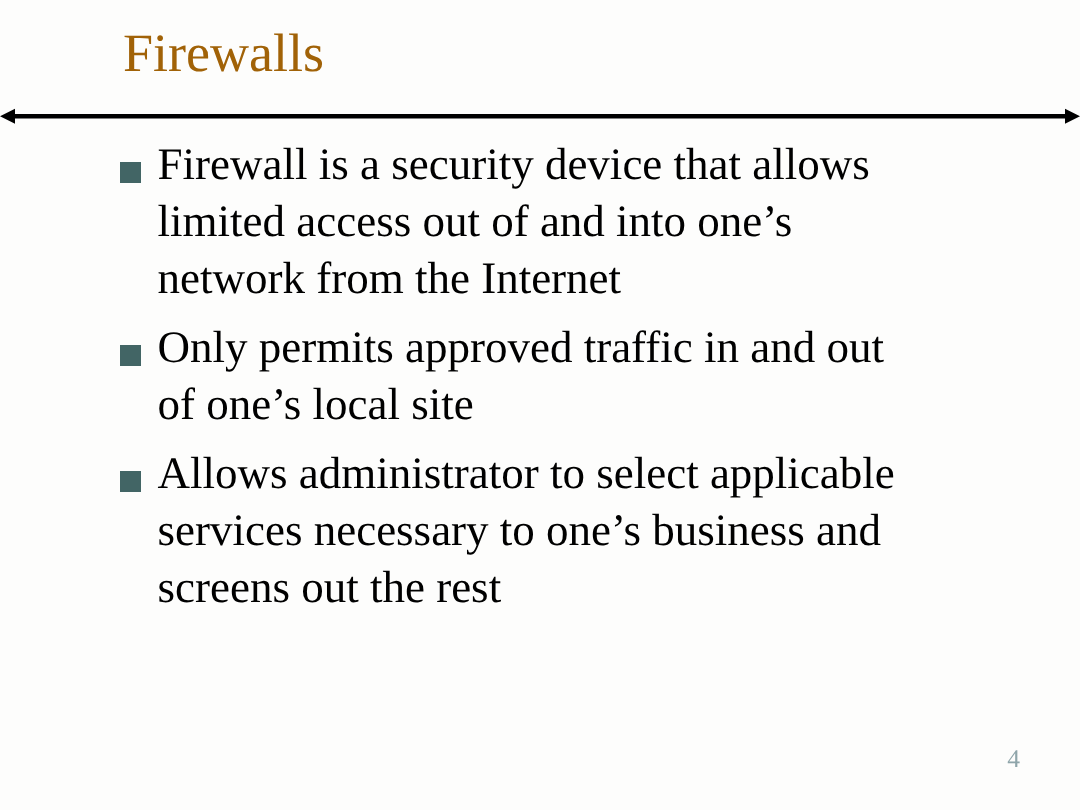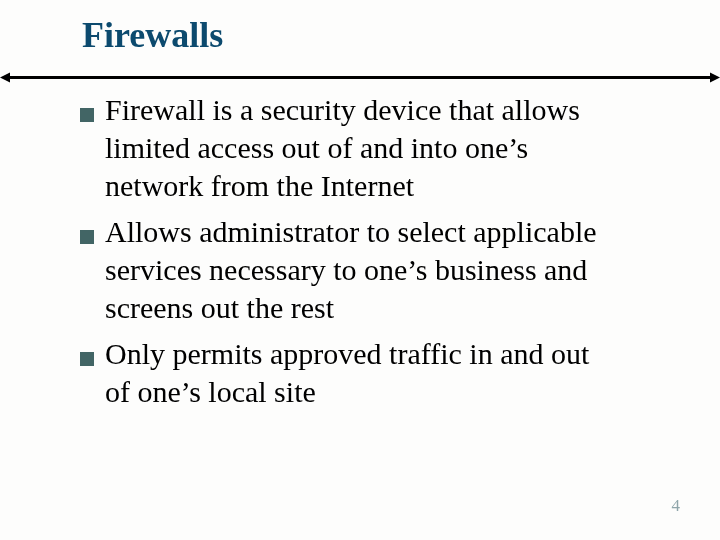--- a/index.html
+++ b/index.html
@@ -11,22 +11,22 @@
     font-family: "Liberation Serif", serif;
     color: #000000;
     overflow: hidden;
   }
   .slide-title {
     position: absolute;
     left: 82px;
     top: 14px;
     font-size: 36px;
     line-height: 42px;
-    font-weight: bold;
-    color: #0c4a6e;
+    font-weight: normal;
+    color: #a16207;
     white-space: nowrap;
   }
   .divider {
     position: absolute;
     left: 0;
     top: 70px;
     display: block;
   }
   .bullet-list {
     position: absolute;
@@ -80,26 +80,26 @@
 
   <ul class="bullet-list">
     <li class="bullet-item">
       <span class="bullet-square"></span>
       <span class="bullet-text">Firewall is a security device that allows
 limited access out of and into one’s
 network from the Internet</span>
     </li>
     <li class="bullet-item">
       <span class="bullet-square"></span>
+      <span class="bullet-text">Only permits approved traffic in and out
+of one’s local site</span>
+    </li>
+    <li class="bullet-item">
+      <span class="bullet-square"></span>
       <span class="bullet-text">Allows administrator to select applicable
 services necessary to one’s business and
 screens out the rest</span>
-    </li>
-    <li class="bullet-item">
-      <span class="bullet-square"></span>
-      <span class="bullet-text">Only permits approved traffic in and out
-of one’s local site</span>
     </li>
   </ul>
 
   <div class="page-number">4</div>
 
 </div>
 
 </body></html>

